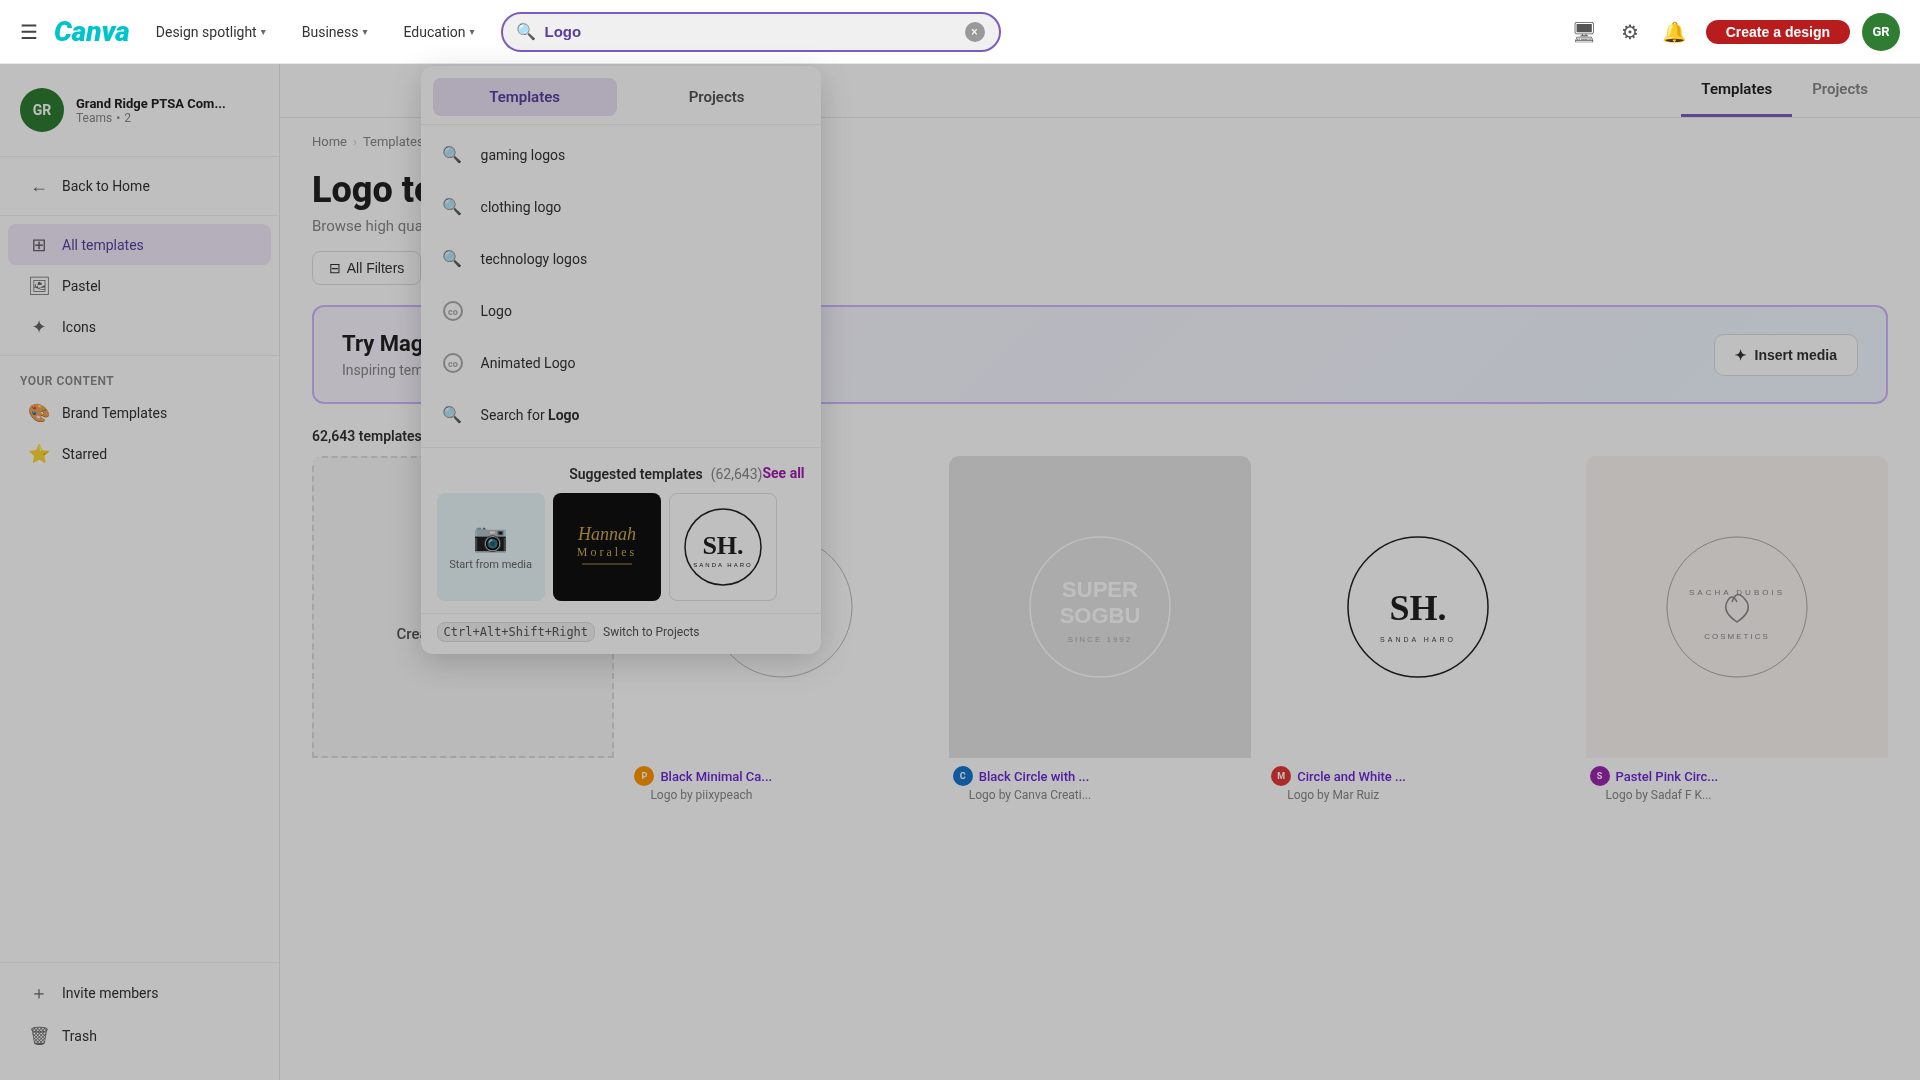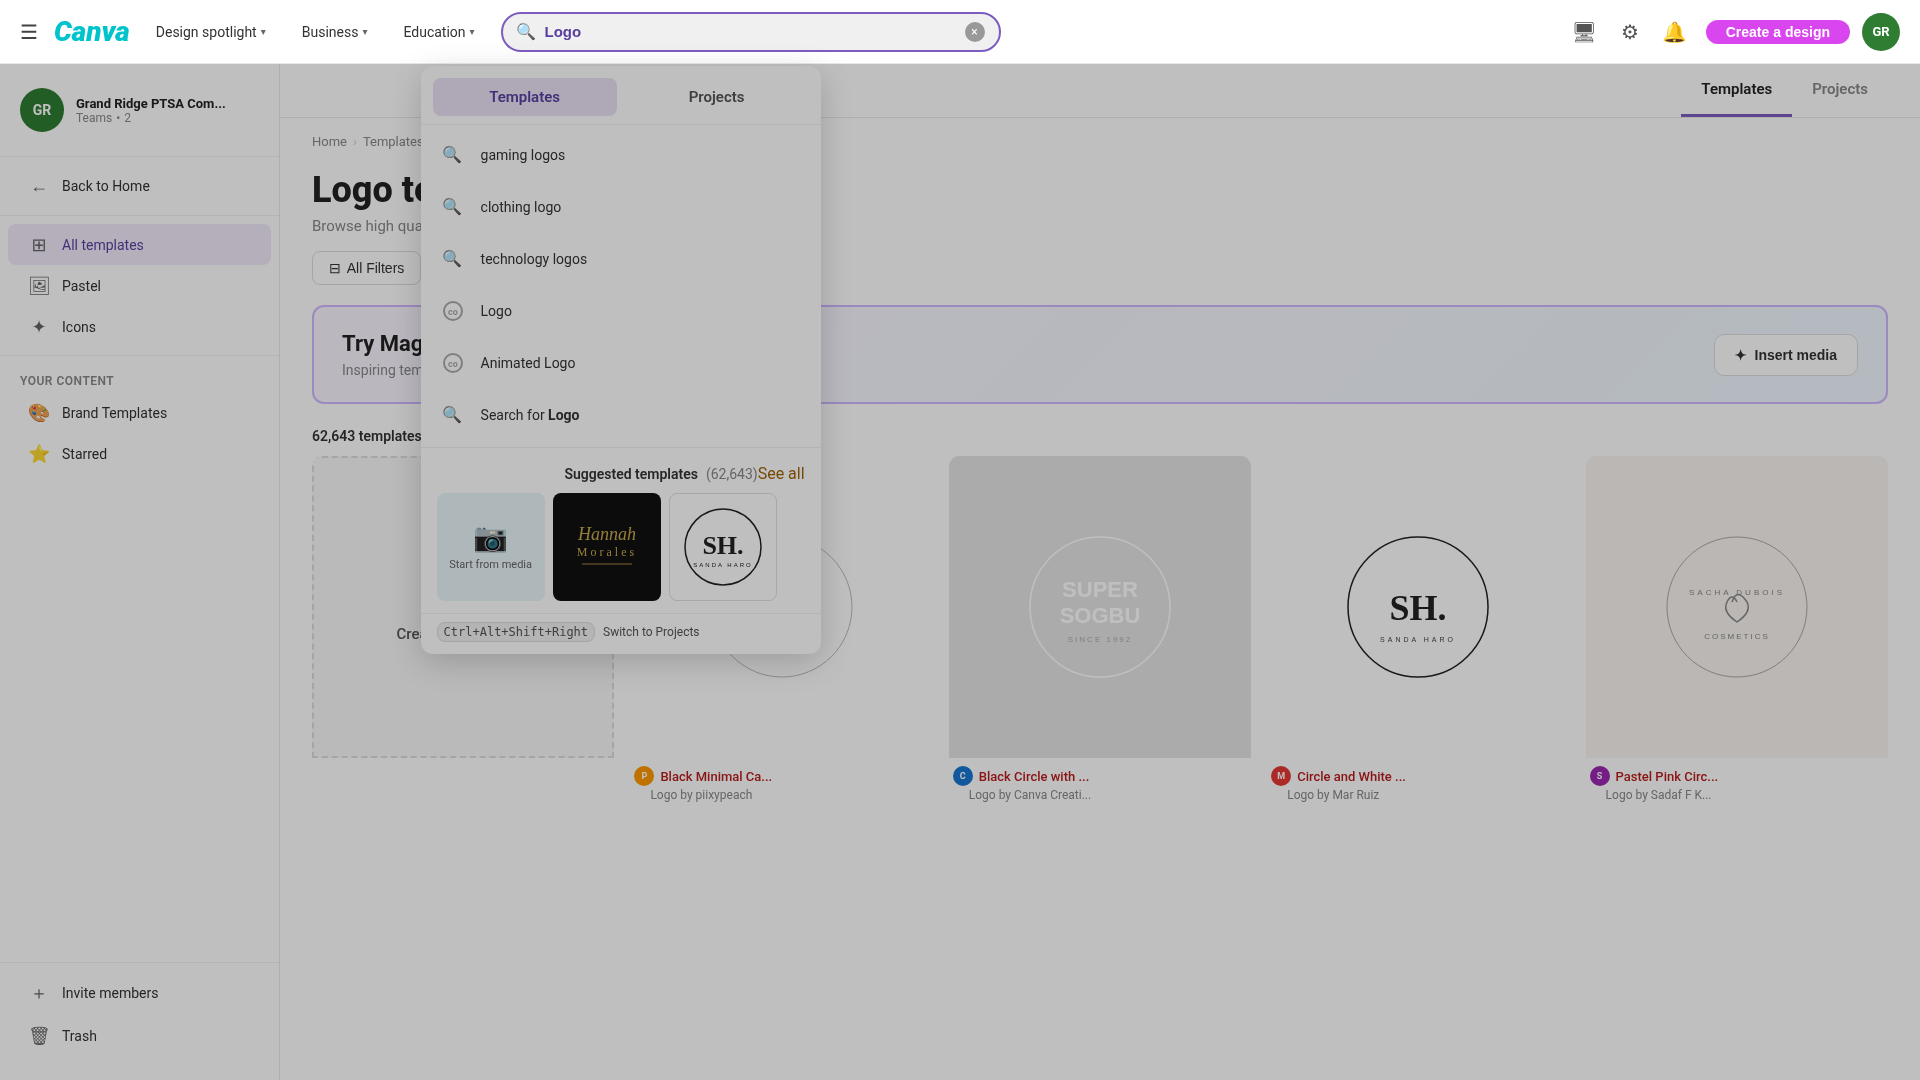--- a/index.html
+++ b/index.html
@@ -36,21 +36,21 @@
     .search-clear {
       width: 20px; height: 20px; background: #999; border-radius: 50%;
       display: flex; align-items: center; justify-content: center;
       color: #fff; font-size: 12px; cursor: pointer;
     }
 
     
     .nav-right { display: flex; align-items: center; gap: 12px; margin-left: auto; }
     .nav-icon-btn { font-size: 20px; color: #555; cursor: pointer; padding: 6px; border-radius: 6px; }
     .create-btn {
-      background: #d946ef; color: #fff; border: none; border-radius: 24px;
+      background: #b91c1c; color: #fff; border: none; border-radius: 24px;
       padding: 4px 20px; font-size: 14px; font-weight: 600; cursor: pointer;
       white-space: nowrap;
     }
     .avatar {
       width: 38px; height: 38px; border-radius: 50%; background: #2e7d32;
       display: flex; align-items: center; justify-content: center;
       color: #fff; font-size: 13px; font-weight: 700; cursor: pointer;
     }
 
     
@@ -76,21 +76,21 @@
       width: 32px; height: 32px; display: flex; align-items: center; justify-content: center;
       color: #666; font-size: 16px; flex-shrink: 0;
     }
     .suggestion-text { font-size: 14px; color: #333; }
     .suggestion-text b { font-weight: 700; }
 
     .suggested-section { padding: 12px 16px 8px; }
     .suggested-header { display: flex; align-items: center; justify-content: flex-end; margin-bottom: 10px; }
     .suggested-title { font-size: 14px; font-weight: 600; color: #333; }
     .suggested-count { font-size: 14px; color: #888; margin-left: 4px; }
-    .see-all { font-size: 16px; color: #a16207; font-weight: 400; cursor: pointer; }
+    .see-all { font-size: 14px; color: #a21caf; font-weight: 700; cursor: pointer; }
     .template-thumbs { display: flex; gap: 8px; }
     .template-thumb {
       width: 108px; height: 108px; border-radius: 8px; overflow: hidden;
       flex-shrink: 0; position: relative; background: #f0f0f0;
       display: flex; align-items: center; justify-content: center;
     }
     .thumb-start-media {
       background: #e8f4f8; display: flex; flex-direction: column; align-items: center; justify-content: center; gap: 4px;
     }
     .thumb-start-media .media-icon { font-size: 28px; color: #aaa; }
@@ -188,21 +188,21 @@
     .card-img { width: 100%; aspect-ratio: 1; position: relative; overflow: hidden; }
     .card-blank {
       background: #f8f8f8; border: 2px dashed #ddd; display: flex;
       flex-direction: column; align-items: center; justify-content: center; gap: 12px;
     }
     .card-plus { font-size: 36px; color: #aaa; }
     .card-blank-label { font-size: 15px; color: #555; font-weight: 500; text-align: center; }
     .card-info { padding: 8px 4px; }
     .card-title-row { display: flex; align-items: center; gap: 6px; }
     .card-author-avatar { width: 20px; height: 20px; border-radius: 50%; overflow: hidden; flex-shrink: 0; }
-    .card-name { font-size: 13px; color: #b91c1c; font-weight: 500; white-space: nowrap; overflow: hidden; text-overflow: ellipsis; }
+    .card-name { font-size: 13px; color: #6d28d9; font-weight: 500; white-space: nowrap; overflow: hidden; text-overflow: ellipsis; }
     .card-sub { font-size: 12px; color: #888; margin-top: 2px; margin-left: 16px; }
 
     
     .logo-thumb-1 { background: #fff; display: flex; align-items: center; justify-content: center; }
     .logo-thumb-2 { background: #e5e5e5; display: flex; align-items: center; justify-content: center; }
     .right-tab {
       padding: 16px 20px; font-size: 15px; font-weight: 600; cursor: pointer;
       color: #888; border-bottom: 3px solid transparent;
     }
     .right-tab.active { color: #222; border-bottom-color: #7c5cbf; }

